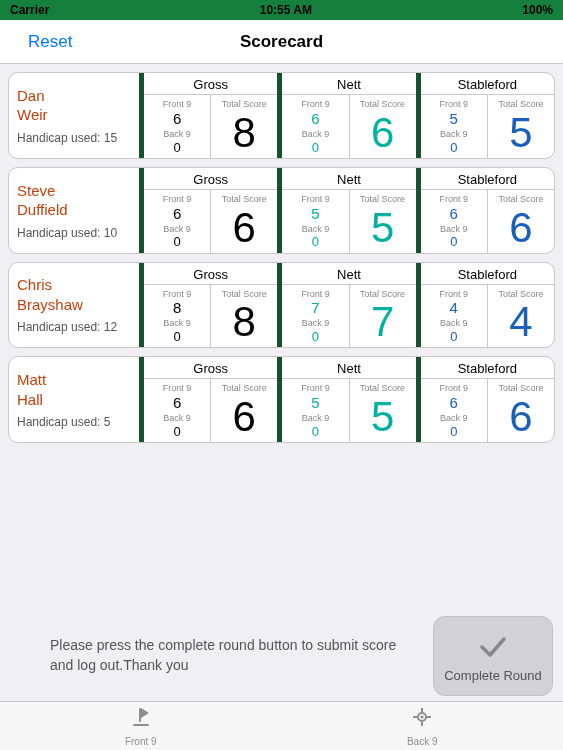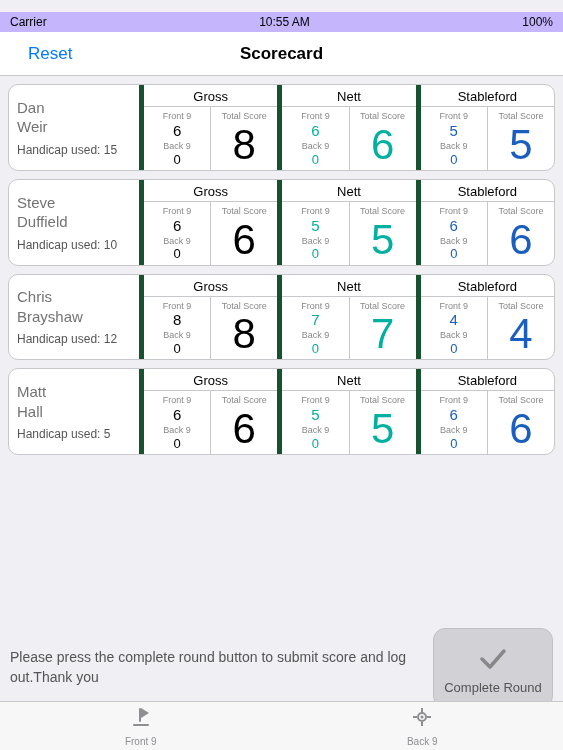--- a/index.html
+++ b/index.html
@@ -8,28 +8,27 @@
       height: 750px;
       font-family: -apple-system, 'Helvetica Neue', Arial, sans-serif;
       background: #efeff4;
       overflow: hidden;
       position: relative;
     }
 
     
     .status-bar {
       height: 20px;
-      background: #c4b5fd;
+      background: #15803d;
       display: flex;
       align-items: center;
       justify-content: space-between;
       padding: 0 10px;
       font-size: 12px;
-      font-weight: 400;
-      margin-top: 12px;
+      font-weight: 700;
     }
 
     
     .nav-bar {
       height: 44px;
       background: white;
       display: flex;
       align-items: center;
       justify-content: center;
       border-bottom: 1px solid #c8c7cc;
@@ -71,21 +70,21 @@
       width: 130px;
       min-width: 130px;
       padding: 10px 8px;
       display: flex;
       flex-direction: column;
       justify-content: center;
     }
     .player-name {
       font-size: 15px;
       font-weight: 500;
-      color: #737373;
+      color: #c2410c;
       line-height: 1.3;
     }
     .player-handicap {
       font-size: 12px;
       color: #555;
       margin-top: 6px;
     }
 
     .scores-section {
       flex: 1;
@@ -135,20 +134,21 @@
     }
 
     
     .bottom-section {
       padding: 6px 10px 6px 10px;
       background: #efeff4;
       display: flex;
       flex-direction: row;
       align-items: center;
       gap: 12px;
+      margin-left: 40px;
     }
 
     .bottom-text {
       flex: 1;
       font-size: 14px;
       color: #555;
       line-height: 1.4;
     }
 
     .complete-round-btn {

